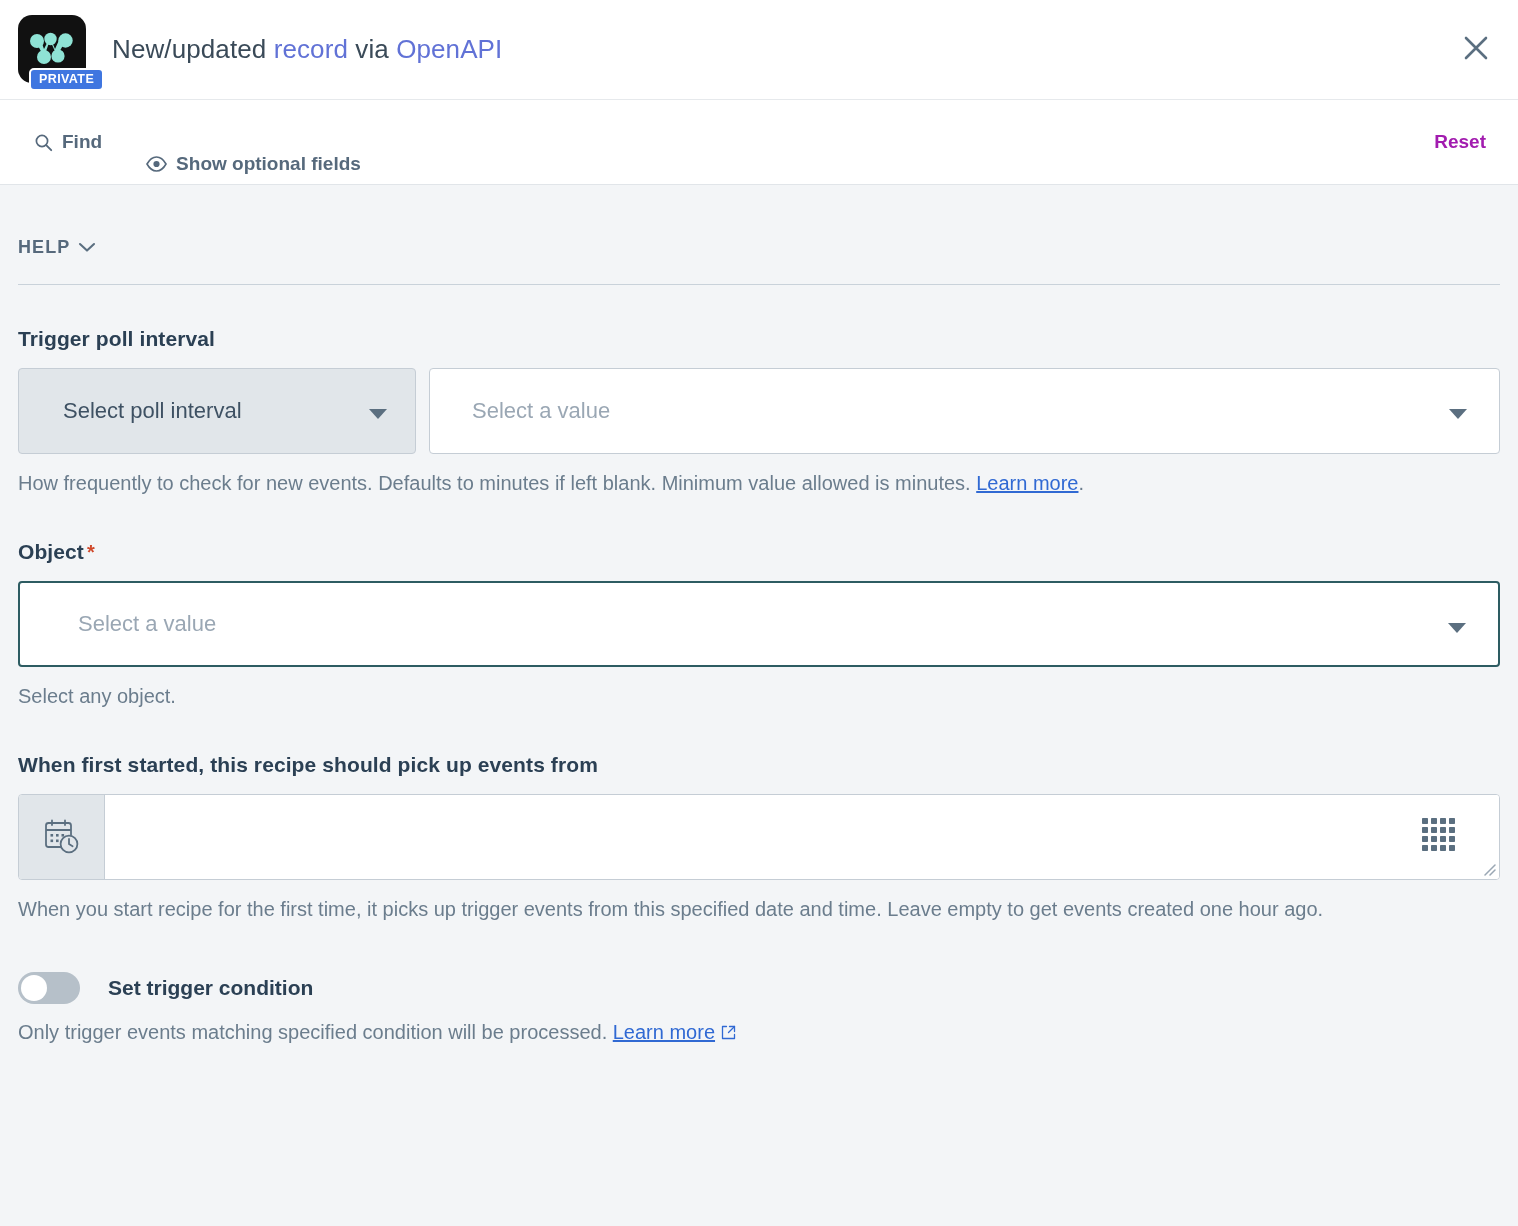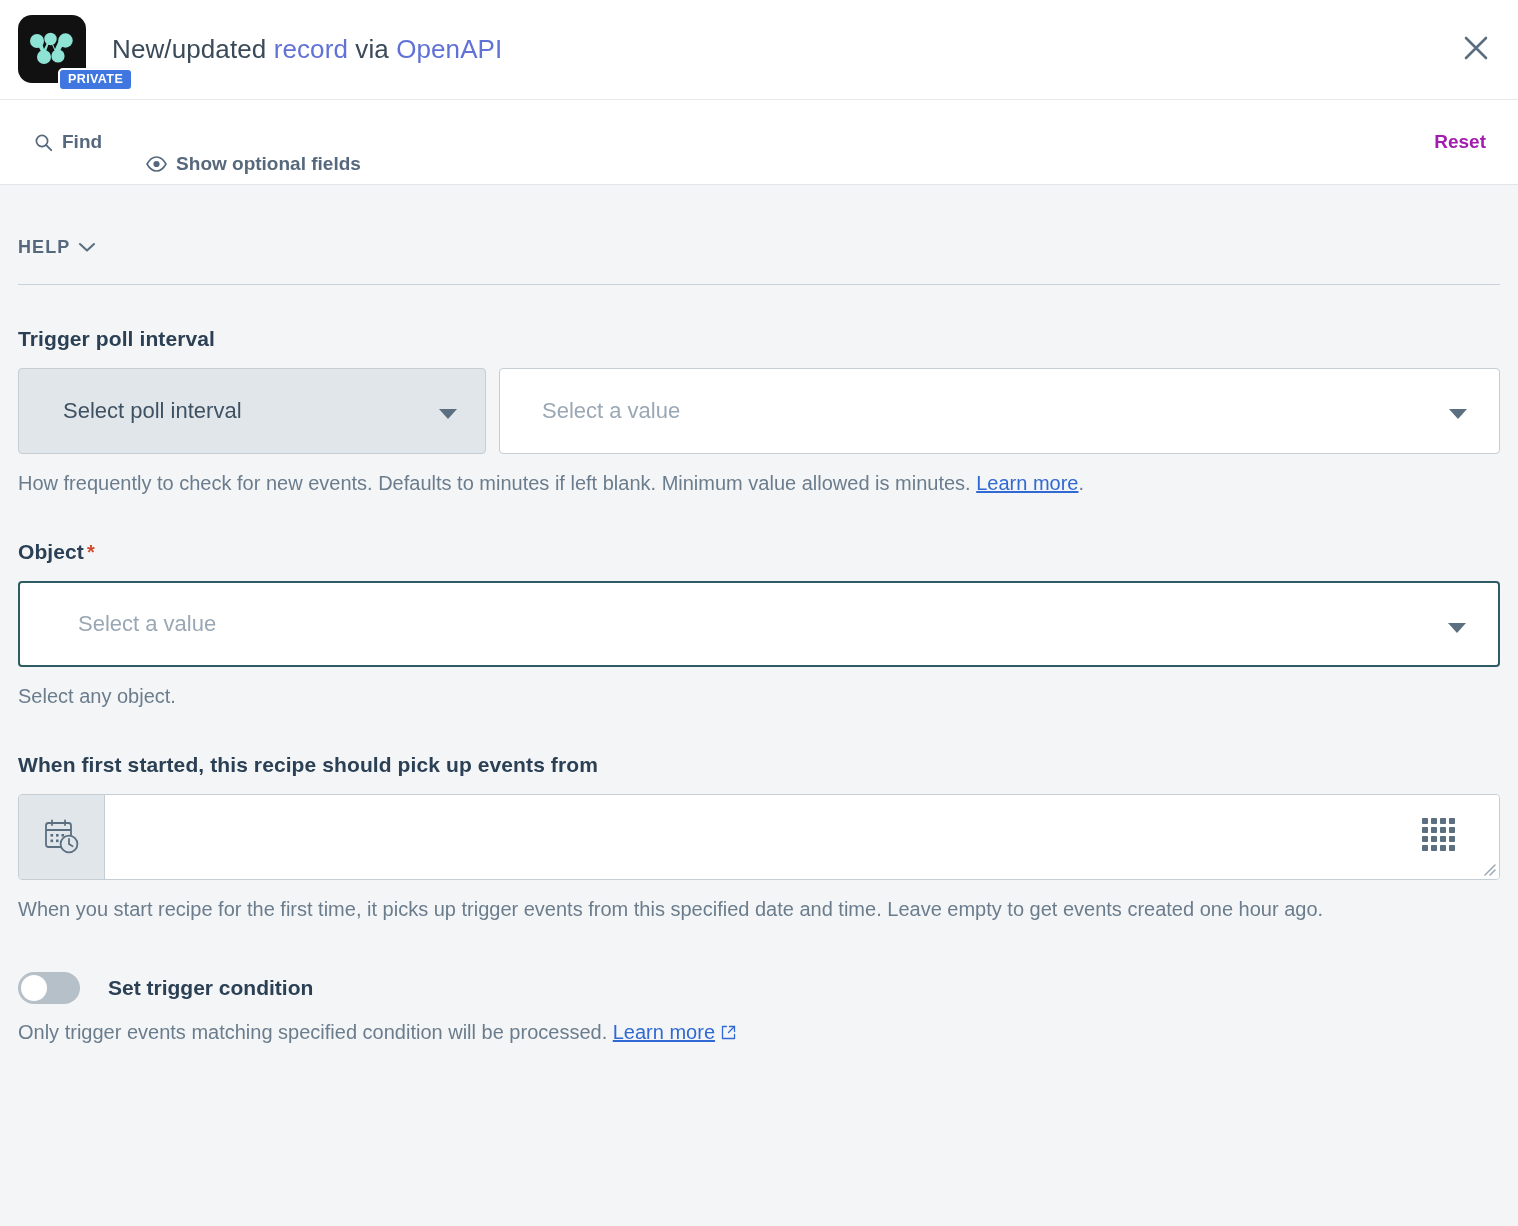--- a/index.html
+++ b/index.html
@@ -56,21 +56,20 @@
     bottom: -4px;
     background: #3f76e0;
     color: #ffffff;
     font-size: 12.5px;
     font-weight: bold;
     letter-spacing: 0.4px;
     padding: 3px 8px 3px 8px;
     border-radius: 5px;
     line-height: 1;
     border: 2px solid #ffffff;
-    margin-left: 29px;
   }
 
   .header-title {
     margin-left: 22px;
     font-size: 26px;
     font-weight: 400;
     color: #3a4a58;
     letter-spacing: 0.1px;
     white-space: nowrap;
   }
@@ -163,21 +162,21 @@
     font-weight: bold;
     color: #2b4054;
     margin-bottom: 17px;
     letter-spacing: 0.1px;
   }
   .req-star { color: #d0492b; font-size: 20px; margin-left: 3px; }
 
   .field-row { display: flex; gap: 13px; }
 
   .select-btn {
-    width: 468px;
+    width: 398px;
     height: 86px;
     background: #e1e6ea;
     border: 1px solid #c5cdd5;
     border-radius: 4px;
     display: flex;
     align-items: center;
     padding: 0 22px 0 44px;
     position: relative;
     cursor: pointer;
     font-family: inherit;

